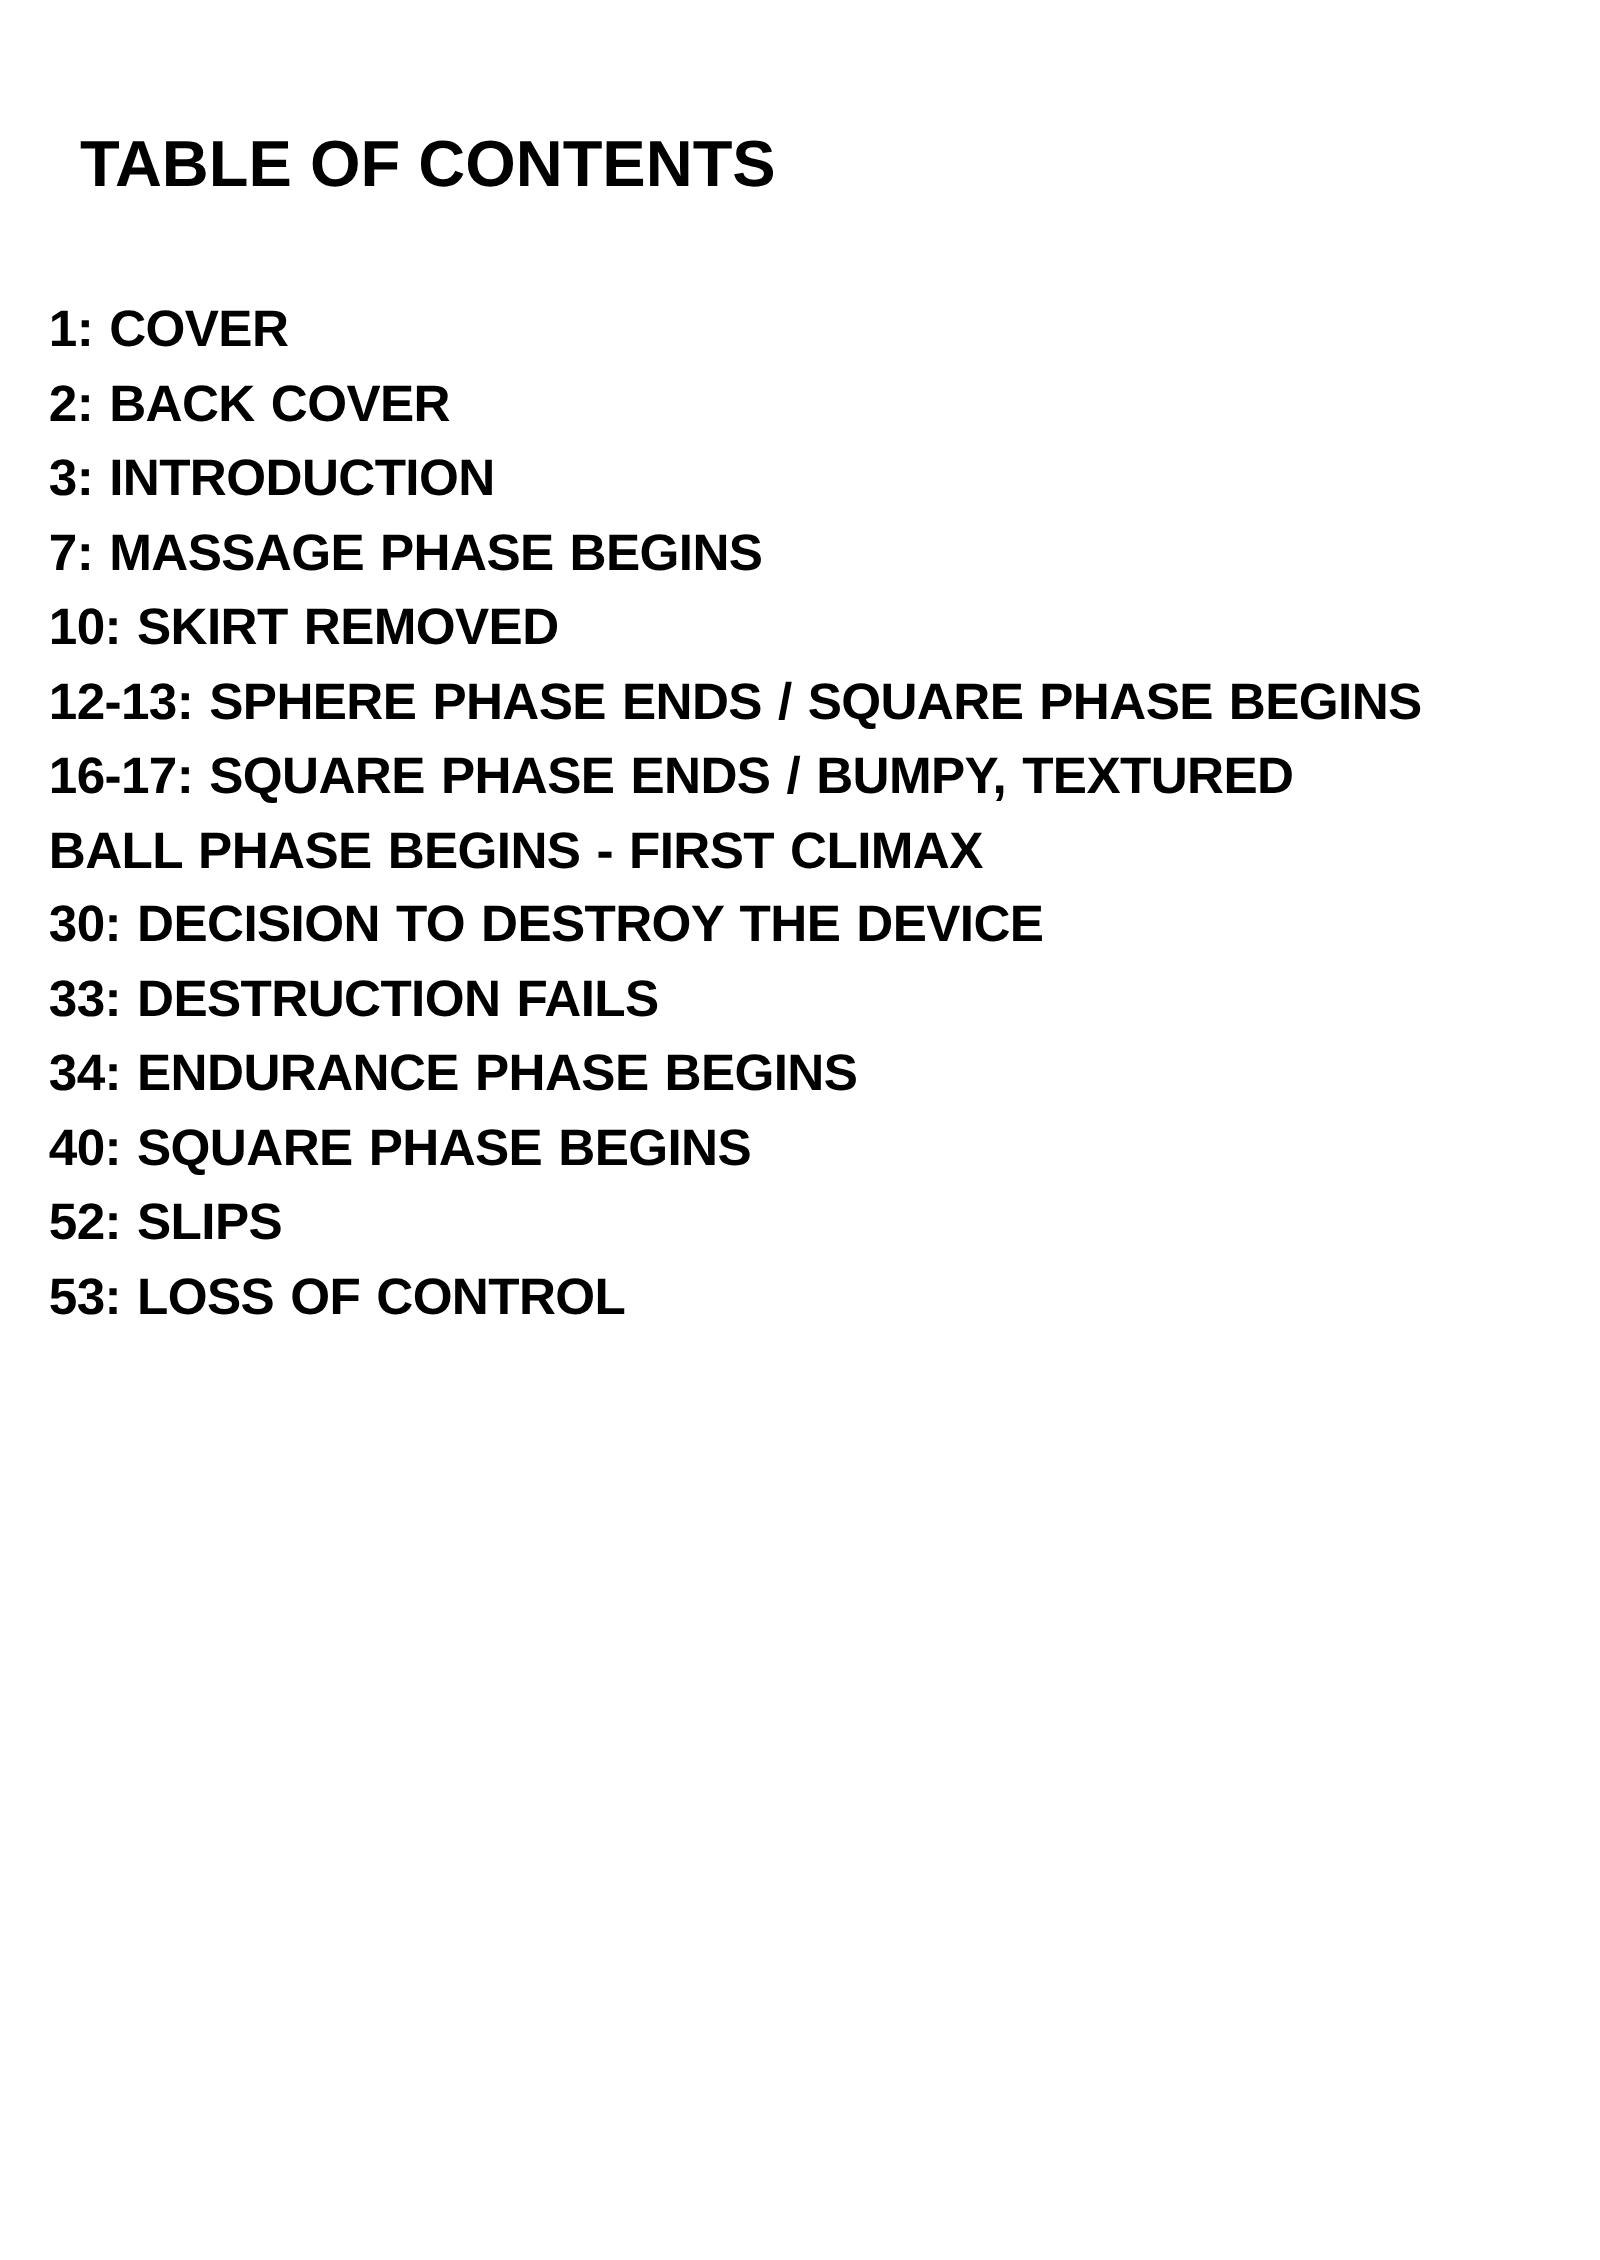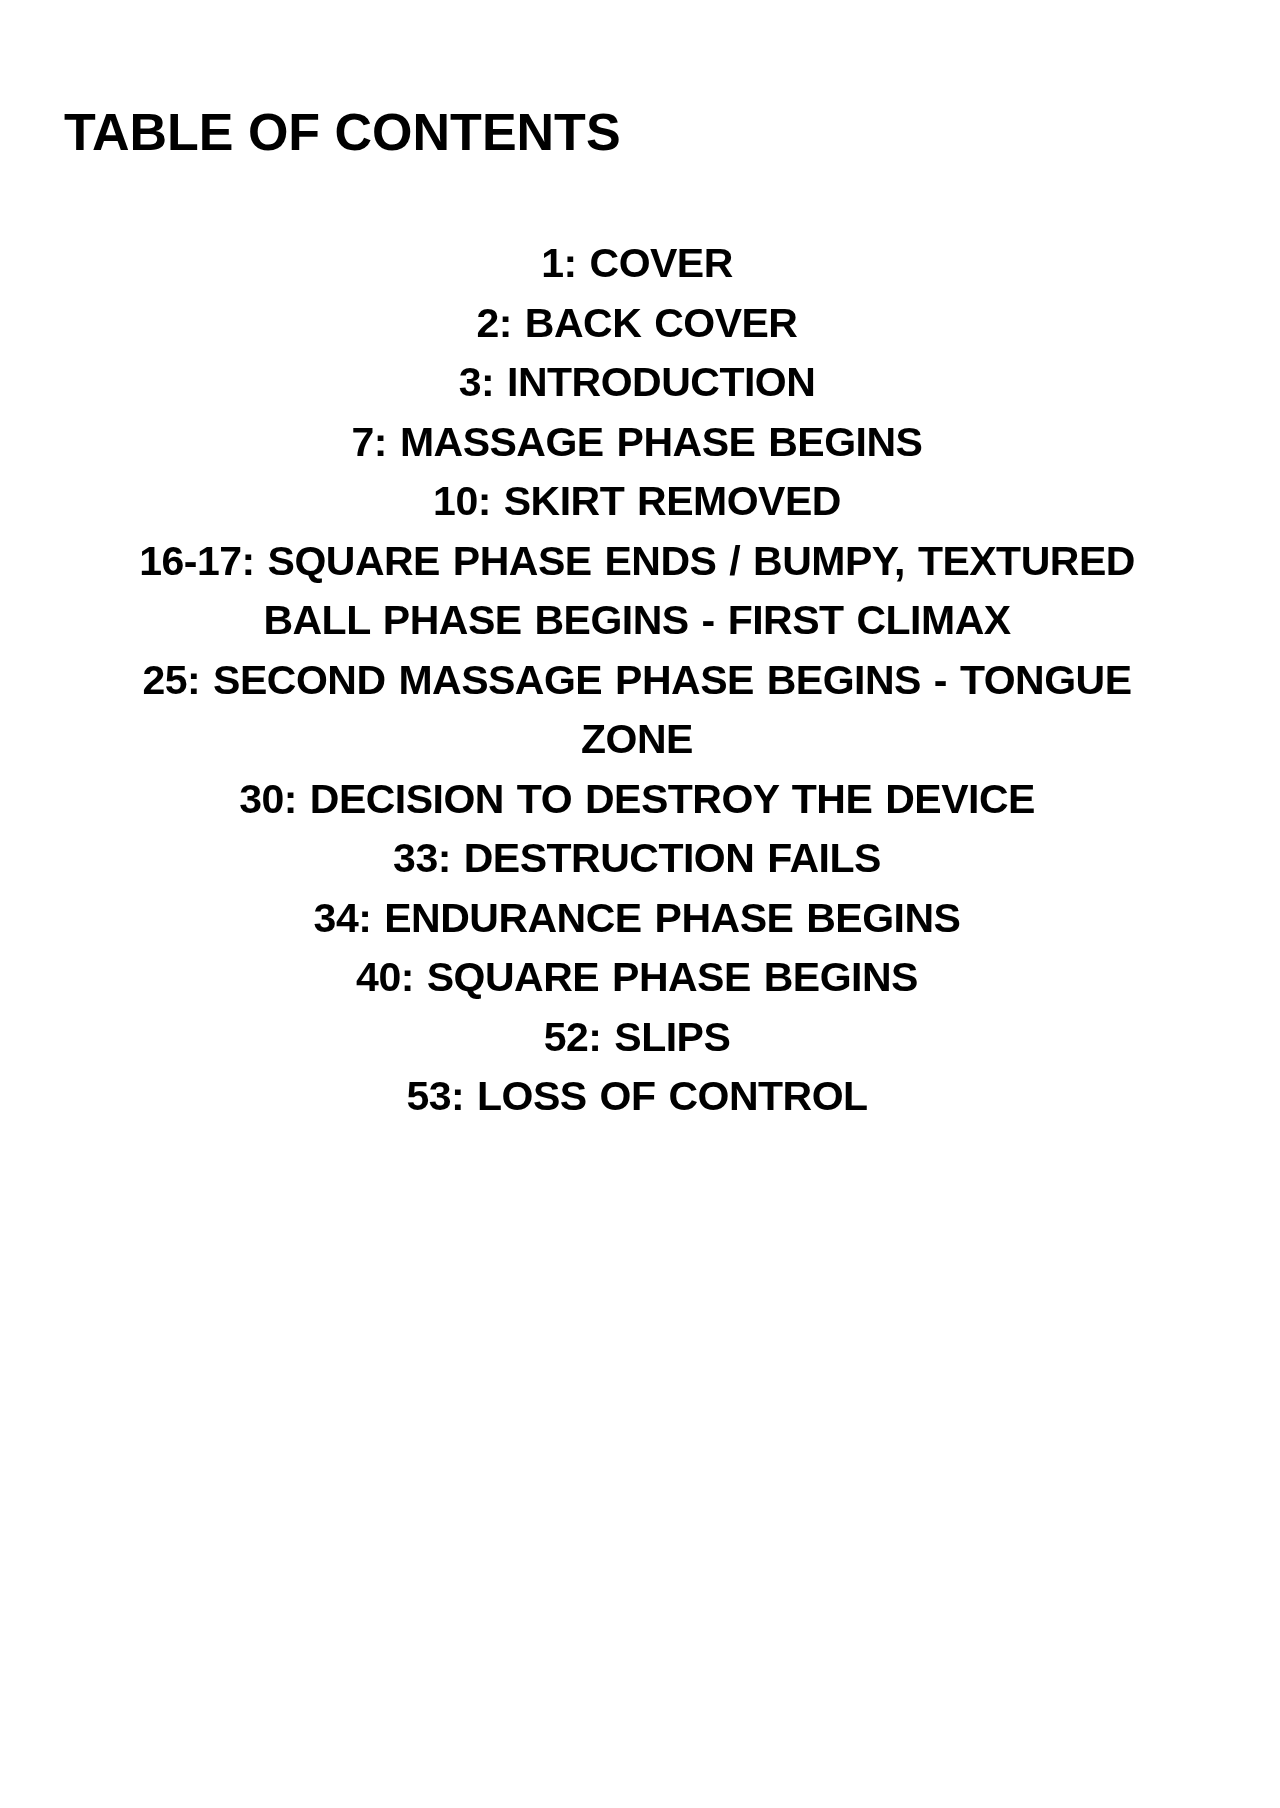--- a/index.html
+++ b/index.html
@@ -25,24 +25,23 @@
     padding: 102px 0 0 64px;
     font-size: 52px;
     line-height: 60px;
     font-weight: bold;
     letter-spacing: 0px;
     text-transform: uppercase;
     color: #000000;
   }
   .toc-list {
     list-style: none;
-    margin: 72px 60px 0 82px;
+    margin: 72px 60px 0 39px;
     padding: 0;
     max-width: 1110px;
-    text-align: center;
   }
   .toc-entry {
     margin: 0;
     padding: 0;
     font-size: 41px;
     line-height: 59.5px;
     font-weight: bold;
     letter-spacing: -0.5px;
     text-transform: uppercase;
     color: #000000;
@@ -55,22 +54,22 @@
 <div class="page">
   <h1 class="toc-title">TABLE OF CONTENTS</h1>
 
   <ul class="toc-list">
 
   <li class="toc-entry">1: COVER</li>
       <li class="toc-entry">2: BACK COVER</li>
       <li class="toc-entry">3: INTRODUCTION</li>
       <li class="toc-entry">7: MASSAGE PHASE BEGINS</li>
       <li class="toc-entry">10: SKIRT REMOVED</li>
+      <li class="toc-entry">12-13: SPHERE PHASE ENDS / SQUARE PHASE BEGINS</li>
       <li class="toc-entry">16-17: SQUARE PHASE ENDS / BUMPY, TEXTURED BALL PHASE BEGINS - FIRST CLIMAX</li>
-      <li class="toc-entry">25: SECOND MASSAGE PHASE BEGINS - TONGUE ZONE</li>
       <li class="toc-entry">30: DECISION TO DESTROY THE DEVICE</li>
       <li class="toc-entry">33: DESTRUCTION FAILS</li>
       <li class="toc-entry">34: ENDURANCE PHASE BEGINS</li>
       <li class="toc-entry">40: SQUARE PHASE BEGINS</li>
       <li class="toc-entry">52: SLIPS</li>
       <li class="toc-entry">53: LOSS OF CONTROL</li>
     </ul>
 </div>
 
 </body></html>

